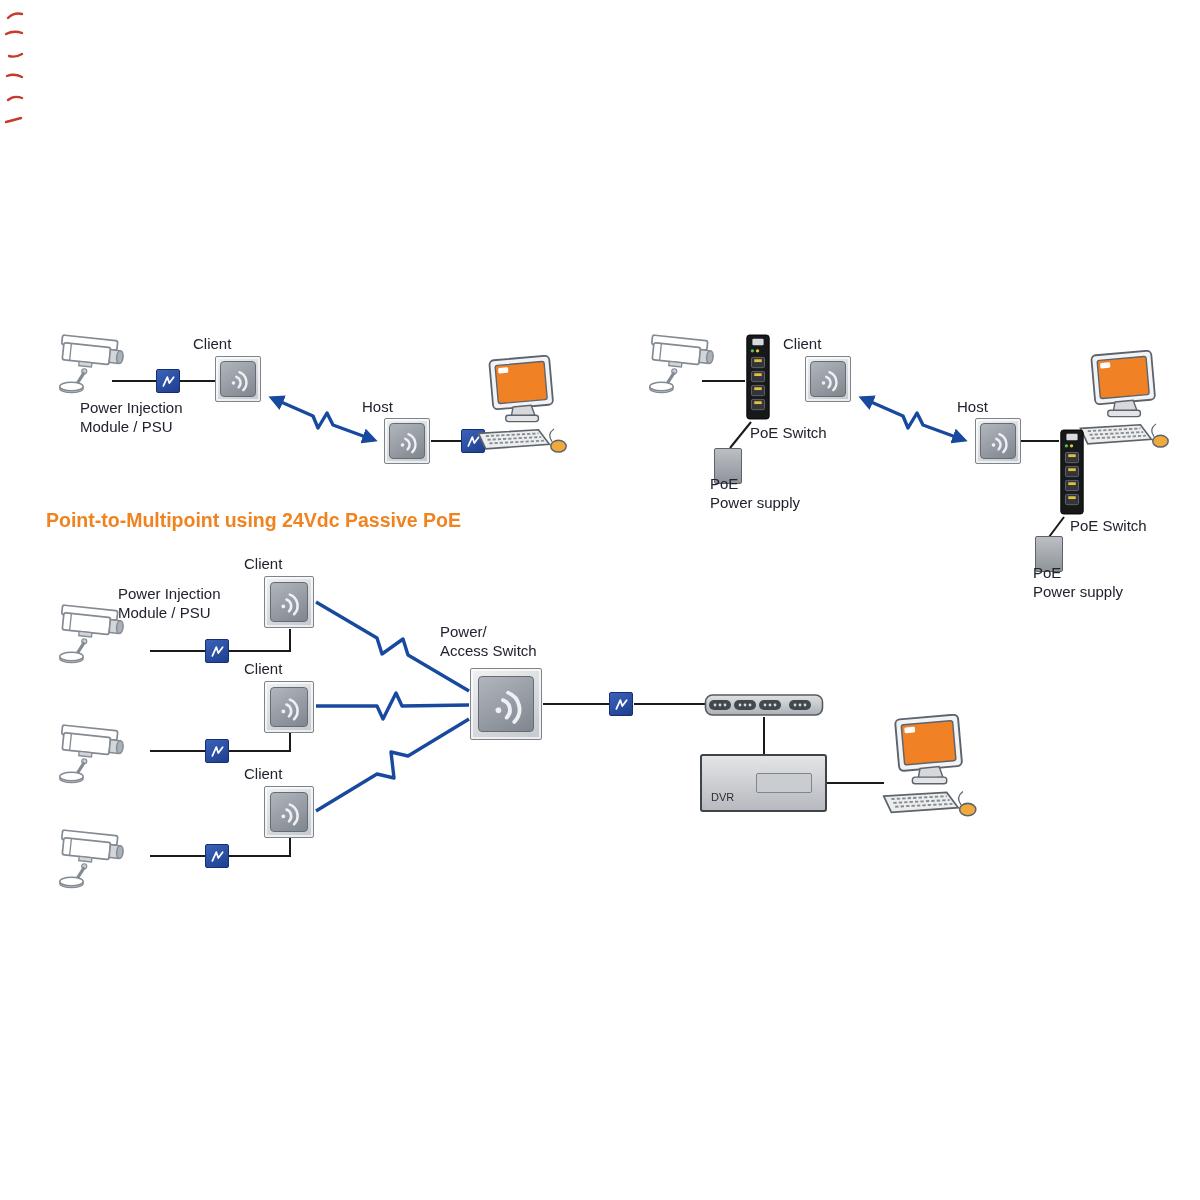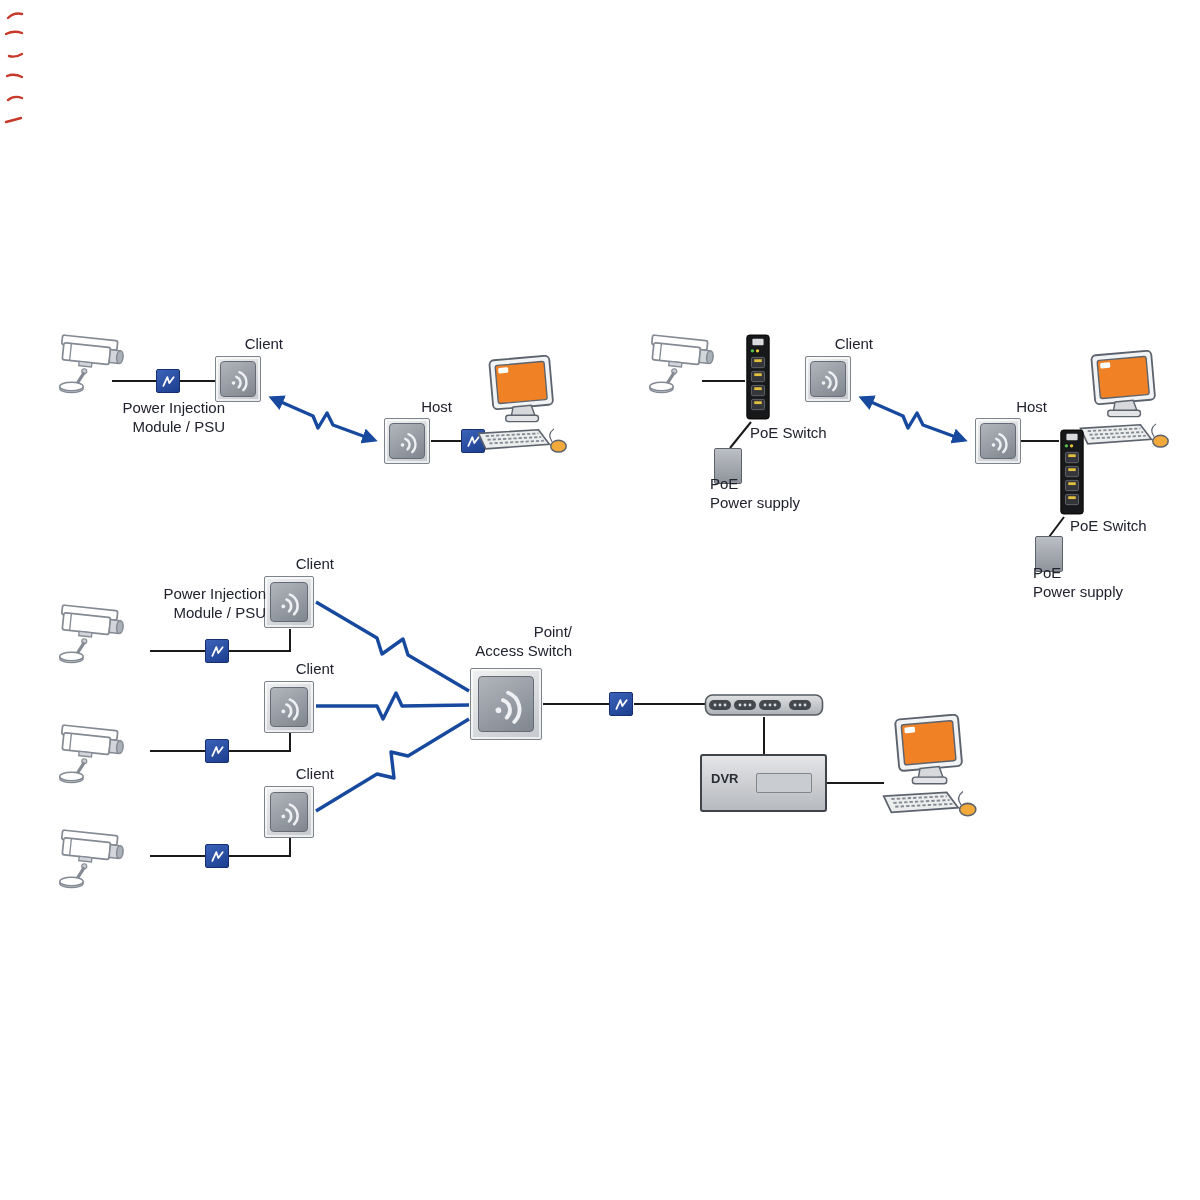--- a/index.html
+++ b/index.html
@@ -3,34 +3,34 @@
 <meta charset="utf-8">
 <style>
   *{margin:0;padding:0;box-sizing:border-box}
   html,body{background:#fff}
   body{width:1200px;height:1200px;font-family:"Liberation Sans",sans-serif}
   .page{position:relative;width:1200px;height:1200px;background:#fff;overflow:hidden}
   .wires{position:absolute;left:0;top:0;z-index:1}
   .redmarks{position:absolute;left:0;top:4px;z-index:0}
   .dev{position:absolute;z-index:2}
   .lbl{position:absolute;z-index:4;color:#20222E;font-size:15px;line-height:1.26;white-space:nowrap}
-  .center{text-align:right}
+  .center{text-align:left}
   .heading{position:absolute;z-index:4;font-size:19.5px;font-weight:700;color:#F0821F;white-space:nowrap}
   
   .radio{position:absolute;z-index:2;background:linear-gradient(150deg,#f0f1f2,#c5c8cc);border:1px solid #7E848C;border-radius:2px;box-shadow:inset 0 0 0 2px rgba(255,255,255,.65);display:flex;align-items:center;justify-content:center}
   .radio .pad{width:80%;height:80%;background:linear-gradient(150deg,#b1b6bd,#80868e);border:1px solid #666C75;border-radius:4px;display:flex;align-items:center;justify-content:center}
   .radio .pad svg{width:86%;height:86%}
   
   .injector{position:absolute;z-index:2;width:24px;height:24px;background:linear-gradient(150deg,#3B63BA,#1D3E8E);border:1px solid #16306F;border-radius:2px;display:flex;align-items:center;justify-content:center}
   .injector svg{width:19px;height:19px}
   
   .psu{position:absolute;z-index:2;width:28px;height:36px;background:linear-gradient(180deg,#BCBFC4,#8F949B);border:1.5px solid #5D636B;border-radius:2px}
   
   .dvr{position:absolute;z-index:2;width:127px;height:58px;background:linear-gradient(180deg,#E4E5E7,#B6B9BE);border:2px solid #3F434A;border-radius:3px}
-  .dvr-label{position:absolute;left:9px;bottom:24px;font-size:13px;font-weight:700;color:#2B2E35}
+  .dvr-label{position:absolute;left:9px;bottom:7px;font-size:11px;font-weight:400;color:#2B2E35}
   .dvr-slot{position:absolute;right:13px;top:17px;width:56px;height:20px;background:#C9CCD0;border:1.5px solid #80868E;border-radius:2px}
 </style>
 </head>
 <body>
 
 <svg width="0" height="0" style="position:absolute" aria-hidden="true">
   <defs>
     <linearGradient id="gradPatch" x1="0" y1="0" x2="0" y2="1">
       <stop offset="0" stop-color="#E0E1E3"></stop>
         <stop offset="1" stop-color="#ACAFB4"></stop>
@@ -244,20 +244,21 @@
         <use href="#sym-poeswitch"></use>
       </svg>
   </div>
   <div class="lbl" style="left:1070px;top:517px">PoE Switch</div>
   <div class="psu" style="left:1035px;top:536px"></div>
   <div class="lbl" style="left:1033px;top:564px">
     <div>PoE</div>
     <div>Power supply</div>
   </div>
 
+  <div class="heading" style="left:46px;top:509px">Point-to-Multipoint using 24Vdc Passive PoE</div>
 
   <div class="lbl center" style="left:118px;top:585px;width:148px">
     <div>Power Injection</div>
     <div>Module / PSU</div>
   </div>
 
   <div class="dev" style="left:48px;top:595px;width:96px;height:82px">
     <svg viewBox="0 0 90 70" width="96" height="82">
         <use href="#sym-camera"></use>
       </svg>
@@ -308,21 +309,21 @@
   <div class="lbl center" style="left:244px;top:765px;width:90px">Client</div>
   <div class="radio" style="left:264px;top:786px;width:50px;height:52px">
     <div class="pad">
         <svg viewBox="0 0 24 24">
           <use href="#sym-waves"></use>
         </svg>
       </div>
   </div>
 
   <div class="lbl center" style="left:440px;top:623px;width:132px">
-    <div>Point/</div>
+    <div>Power/</div>
     <div>Access Switch</div>
   </div>
   <div class="radio" style="left:470px;top:668px;width:72px;height:72px">
     <div class="pad">
         <svg viewBox="0 0 24 24">
           <use href="#sym-waves"></use>
         </svg>
       </div>
   </div>
 

